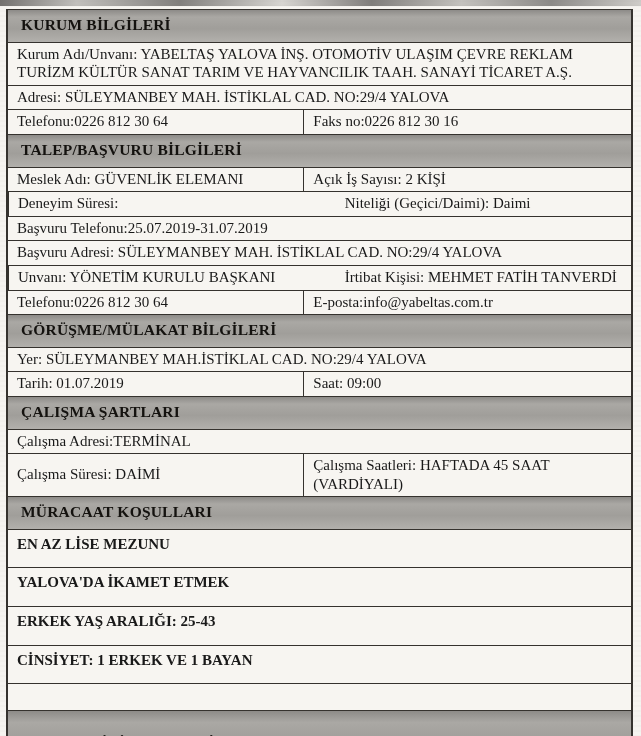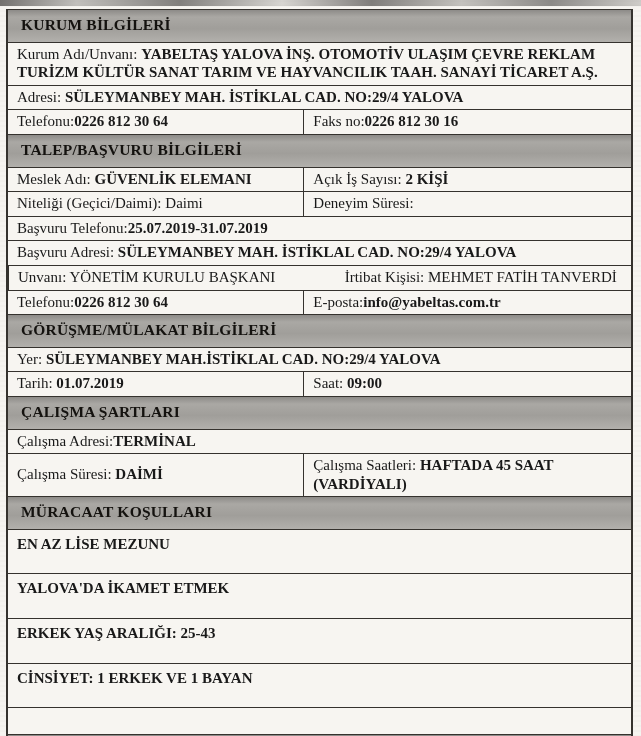--- a/index.html
+++ b/index.html
@@ -65,24 +65,24 @@
     box-sizing: border-box;
     padding: 2px 8px 3px 9px;
     font-size: 15px;
     line-height: 1.24;
   }
   .cell.full  { width: 100%; }
   .cell.left  { width: 47.4%; }
   .cell.right { width: 52.6%; border-left: 1.5px solid #35322e; }
 
   .lbl { font-weight: normal; }
-  .val { font-weight: bold; }
+  .val { font-weight: normal; }
   .val.plain { font-weight: normal; }
 
-  .cond .cell { padding-top: 5px; padding-bottom: 20px; font-weight: bold; }
+  .cond .cell { padding-top: 5px; padding-bottom: 14px; font-weight: bold; }
   .doc-item .cell { padding-top: 5px; padding-bottom: 7px; font-weight: bold; }
 
   .spacer-row { height: 26px; }
 
   .band-tall { padding-top: 23px; padding-bottom: 10px; }
 </style>
 </head>
 <body>
 
 <div class="scan-smudge"></div>
@@ -105,22 +105,22 @@
   </div>
 
   <div class="sec-header">TALEP/BAŞVURU BİLGİLERİ</div>
 
   <div class="row">
     <div class="cell left"><span class="lbl">Meslek Adı: </span><span class="val">GÜVENLİK ELEMANI</span></div>
     <div class="cell right"><span class="lbl">Açık İş Sayısı: </span><span class="val">2 KİŞİ</span></div>
   </div>
 
   <div class="row">
+    <div class="cell right"><span class="lbl">Deneyim Süresi:</span></div>
     <div class="cell left"><span class="lbl">Niteliği (Geçici/Daimi): </span><span class="val plain">Daimi</span></div>
-    <div class="cell right"><span class="lbl">Deneyim Süresi:</span></div>
   </div>
 
   <div class="row">
     <div class="cell full"><span class="lbl">Başvuru Telefonu:</span><span class="val">25.07.2019-31.07.2019</span></div>
   </div>
 
   <div class="row">
     <div class="cell full"><span class="lbl">Başvuru Adresi: </span><span class="val">SÜLEYMANBEY MAH. İSTİKLAL CAD. NO:29/4 YALOVA</span></div>
   </div>
 

